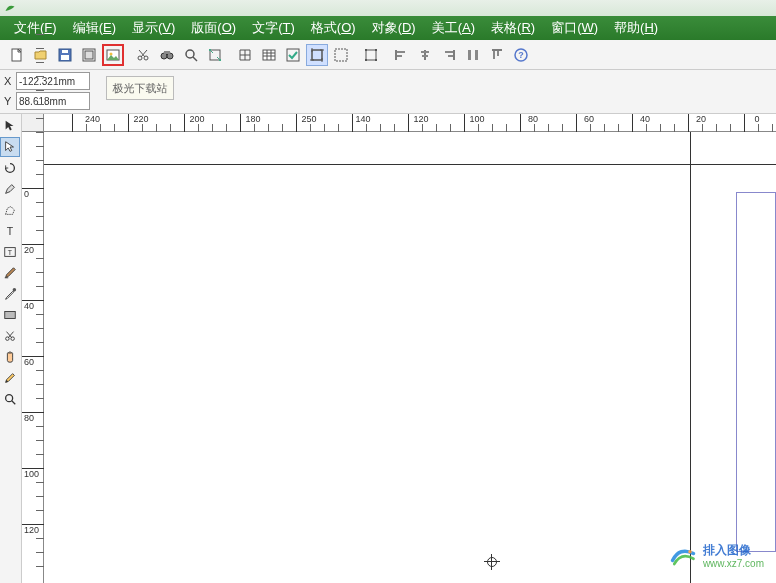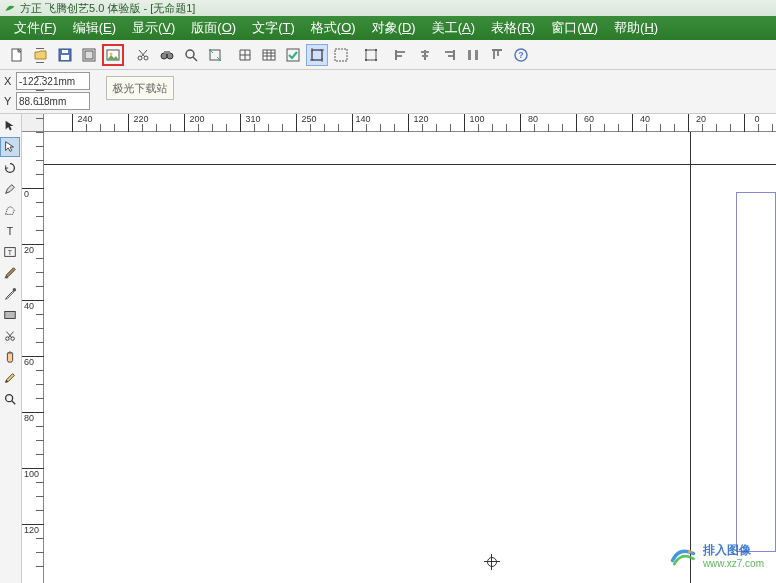--- a/index.html
+++ b/index.html
@@ -62,21 +62,20 @@
 .wm-cn { color: #2266cc; font-weight: bold; }
 .wm-url1 { color: #44aa44; font-size: 10px; }
 </style>
 </head>
 <body>
 
 <div class="title-bar">
   <svg class="icon" viewBox="0 0 16 16">
       <path fill="#3a9a3a" d="M2 12 Q6 2 14 6 Q10 10 2 12 Z"></path>
     </svg>
-  <span>方正 飞腾创艺5.0 体验版 - [无命题1]</span>
 </div>
 
 <div class="menu-bar" id="menu-bar">
     <div class="menu-item">文件(<u>F</u>)</div>
     <div class="menu-item">编辑(<u>E</u>)</div>
     <div class="menu-item">显示(<u>V</u>)</div>
     <div class="menu-item">版面(<u>O</u>)</div>
     <div class="menu-item">文字(<u>T</u>)</div>
     <div class="menu-item">格式(<u>O</u>)</div>
     <div class="menu-item">对象(<u>D</u>)</div>
@@ -323,36 +322,36 @@
           <circle cx="7" cy="7" r="4" fill="none" stroke="#333" stroke-width="1.5"></circle>
           <path d="M10 10 L14 14" stroke="#333" stroke-width="1.5"></path>
         </svg>
       </div>
     </div>
 
   <div class="canvas-wrap">
     <div class="ruler-corner"></div>
     <div class="h-ruler" id="h-ruler">
         <div class="tick-major" style="left: 28px;"></div>
-        <div class="tick-label" style="left: 26px;">240</div>
+        <div class="tick-label" style="left: 26px; text-align: right;">240</div>
         <div class="tick-minor" style="left: 42px;"></div>
         <div class="tick-minor" style="left: 56px;"></div>
         <div class="tick-minor" style="left: 70px;"></div>
         <div class="tick-major" style="left: 84px;"></div>
         <div class="tick-label" style="left: 82px;">220</div>
         <div class="tick-minor" style="left: 98px;"></div>
         <div class="tick-minor" style="left: 112px;"></div>
         <div class="tick-minor" style="left: 126px;"></div>
         <div class="tick-major" style="left: 140px;"></div>
         <div class="tick-label" style="left: 138px;">200</div>
         <div class="tick-minor" style="left: 154px;"></div>
         <div class="tick-minor" style="left: 168px;"></div>
         <div class="tick-minor" style="left: 182px;"></div>
         <div class="tick-major" style="left: 196px;"></div>
-        <div class="tick-label" style="left: 194px;">310</div>
+        <div class="tick-label" style="left: 194px;">180</div>
         <div class="tick-minor" style="left: 210px;"></div>
         <div class="tick-minor" style="left: 224px;"></div>
         <div class="tick-minor" style="left: 238px;"></div>
         <div class="tick-major" style="left: 252px;"></div>
         <div class="tick-label" style="left: 250px;">250</div>
         <div class="tick-minor" style="left: 266px;"></div>
         <div class="tick-minor" style="left: 280px;"></div>
         <div class="tick-minor" style="left: 294px;"></div>
         <div class="tick-major" style="left: 308px;"></div>
         <div class="tick-label" style="left: 304px;">140</div>

